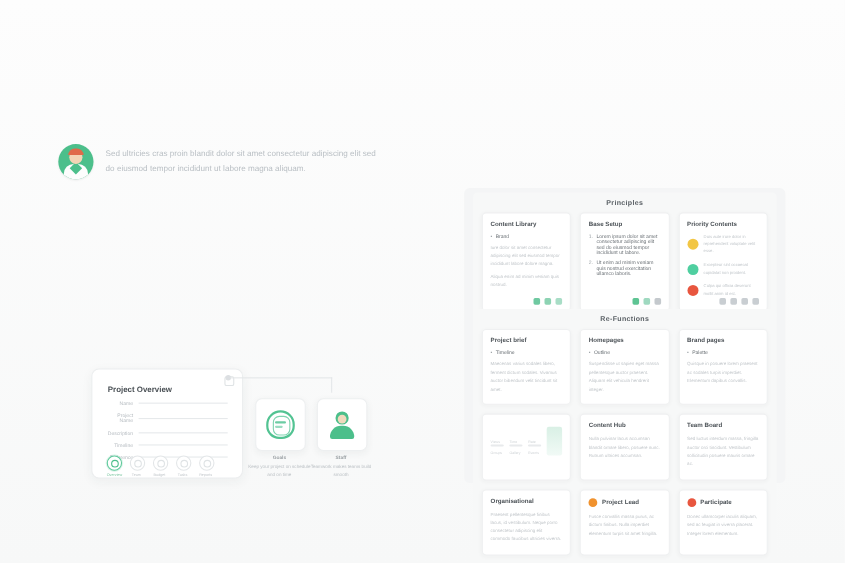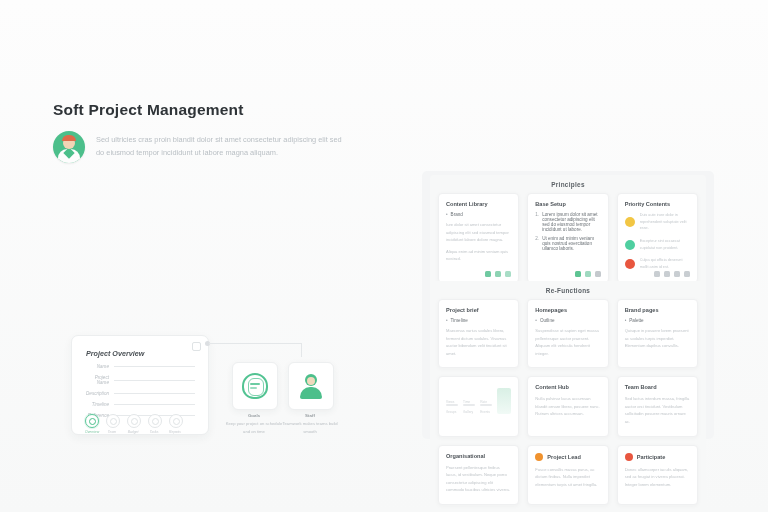--- a/index.html
+++ b/index.html
@@ -24,24 +24,23 @@
     box-shadow:0 1px 2px rgba(0,0,0,.07);
   }
   .avatar .head{position:absolute;left:10px;top:6px;width:12px;height:12px;border-radius:50%;background:#f3d4b5;}
   .avatar .hair{position:absolute;left:9px;top:4px;width:14px;height:6px;border-radius:7px 7px 0 0;background:#e06a4a;}
   .avatar .body{position:absolute;left:5px;top:18px;width:22px;height:16px;border-radius:9px 9px 0 0;background:#fdfdfd;}
   .avatar .collar{position:absolute;left:12px;top:18px;width:8px;height:8px;background:#4cbf8b;transform:rotate(45deg);}
   .intro-text{font-size:7.4px;line-height:1.75;color:#b9bfc4;filter:blur(.45px);max-width:255px;}
 
   
   .form-card{
-    position:absolute;left:71px;top:335px;width:136px;height:98px;
+    position:absolute;left:83px;top:335px;width:136px;height:98px;
     background:#fff;border:1px solid #eceeef;border-radius:7px;
     box-shadow:0 3px 10px rgba(40,50,60,.05);
-    font-style:italic;
   }
   .form-title{position:absolute;left:14px;top:13px;font-size:7.2px;font-weight:700;color:#4a5055;filter:blur(.5px);}
   .fields{position:absolute;left:13px;top:28px;width:110px;}
   .field{display:flex;align-items:center;gap:5px;margin-bottom:6px;}
   .field-label{font-size:4.6px;color:#b6bcc1;width:24px;text-align:right;filter:blur(.4px);flex:0 0 auto;}
   .field-line{flex:1;height:1px;background:#e6e9eb;}
   .form-icons{position:absolute;left:13px;top:78px;display:flex;gap:9px;}
   .fi{width:12px;height:12px;border-radius:50%;border:1px solid #e3e6e8;background:#fff;display:flex;align-items:center;justify-content:center;}
   .fi.active{border-color:#5ec99b;box-shadow:0 0 0 1px rgba(94,201,155,.18);}
   .fi .dot{width:5px;height:5px;border-radius:50%;border:1px solid #dfe3e5;}
@@ -111,21 +110,20 @@
   .mini .col{flex:1;}
   .mini .mline{height:2px;background:#e8eaec;border-radius:1px;margin-bottom:4px;}
   .mini .spark{width:14px;height:26px;background:linear-gradient(180deg,#d9f0e5,#f1faf6);border-radius:2px;align-self:flex-end;}
   .mini .tick{font-size:3.2px;color:#cfd3d6;filter:blur(.4px);}
 </style>
 </head>
 <body>
 
 <div class="page">
 
-  <div class="title">Soft Project Management</div>
 
   <div class="intro">
     <div class="avatar">
       <div class="body"></div>
         <div class="collar"></div>
       <div class="head"></div>
         <div class="hair"></div>
     </div>
     <div class="intro-text">Sed ultricies cras proin blandit dolor sit amet consectetur adipiscing elit sed do eiusmod tempor incididunt ut labore magna aliquam.</div>
   </div>

